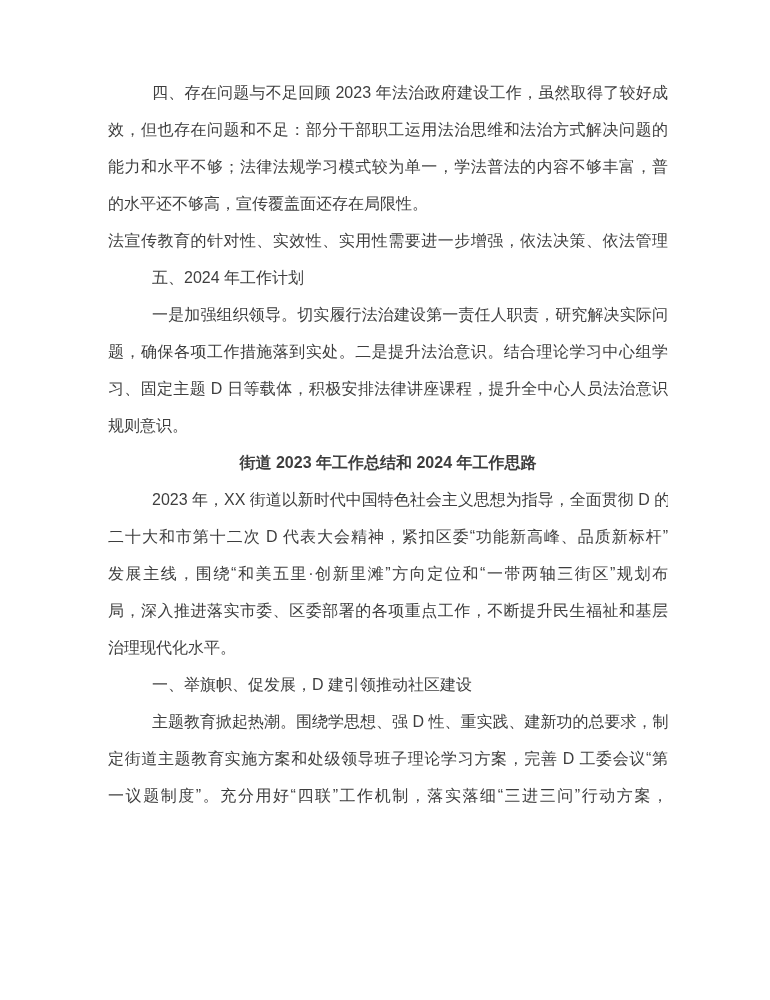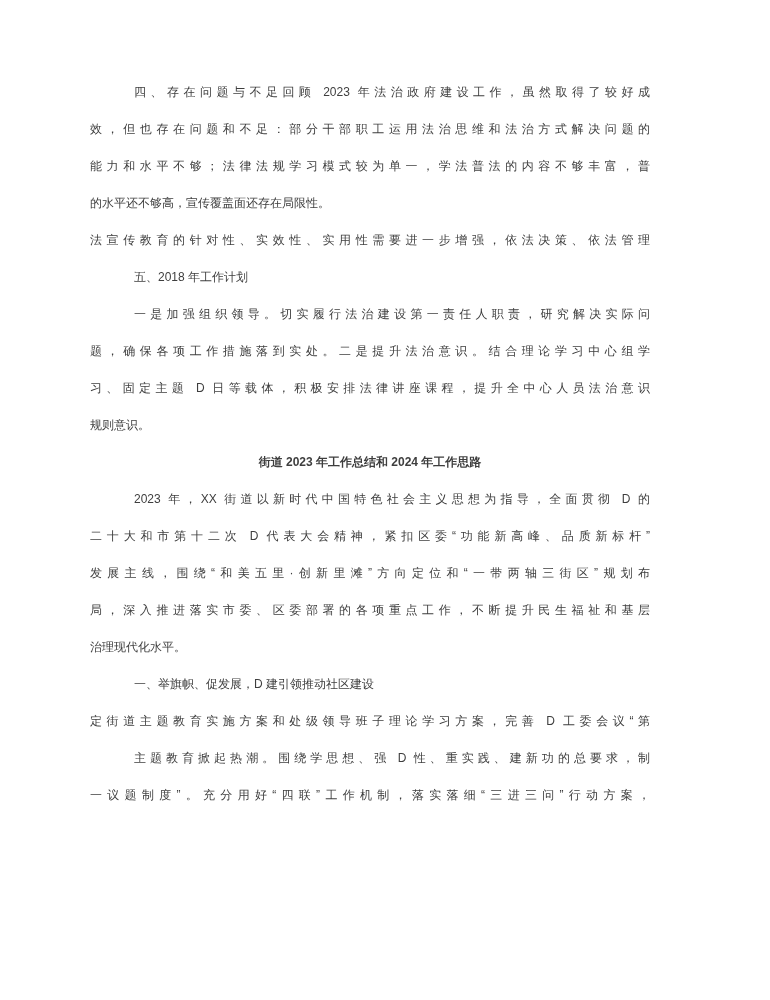--- a/index.html
+++ b/index.html
@@ -10,25 +10,25 @@
   .page {
     position: relative;
     width: 770px;
     height: 1000px;
     background: #ffffff;
     overflow: hidden;
     font-family: "Liberation Sans", "DejaVu Sans", sans-serif;
   }
   .doc {
     position: absolute;
-    left: 90px;
+    left: 108px;
     top: 74px;
     width: 560px;
     color: #3e3e3e;
-    font-size: 12px;
+    font-size: 16px;
     line-height: 37px;
   }
   .block { margin: 0; padding: 0; }
   .line {
     white-space: nowrap;
     overflow: hidden;
     height: 37px;
     text-align: left;
   }
   .line.fill {
@@ -50,21 +50,21 @@
 <div class="page">
   <div class="doc" id="doc" style="color: rgb(62, 62, 62);">
       <div class="block">
         <div class="line fill indent">四、存在问题与不足回顾 2023 年法治政府建设工作，虽然取得了较好成</div>
         <div class="line fill">效，但也存在问题和不足：部分干部职工运用法治思维和法治方式解决问题的</div>
         <div class="line fill">能力和水平不够；法律法规学习模式较为单一，学法普法的内容不够丰富，普</div>
         <div class="line">的水平还不够高，宣传覆盖面还存在局限性。</div>
         <div class="line fill">法宣传教育的针对性、实效性、实用性需要进一步增强，依法决策、依法管理</div>
       </div>
       <div class="block">
-        <div class="line indent">五、2018 年工作计划</div>
+        <div class="line indent">五、2024 年工作计划</div>
       </div>
       <div class="block">
         <div class="line fill indent">一是加强组织领导。切实履行法治建设第一责任人职责，研究解决实际问</div>
         <div class="line fill">题，确保各项工作措施落到实处。二是提升法治意识。结合理论学习中心组学</div>
         <div class="line fill">习、固定主题 D 日等载体，积极安排法律讲座课程，提升全中心人员法治意识</div>
         <div class="line">规则意识。</div>
       </div>
       <div class="block">
         <div class="line heading">街道 2023 年工作总结和 2024 年工作思路</div>
       </div>
@@ -72,18 +72,18 @@
         <div class="line fill indent">2023 年，XX 街道以新时代中国特色社会主义思想为指导，全面贯彻 D 的</div>
         <div class="line fill">二十大和市第十二次 D 代表大会精神，紧扣区委“功能新高峰、品质新标杆”</div>
         <div class="line fill">发展主线，围绕“和美五里·创新里滩”方向定位和“一带两轴三街区”规划布</div>
         <div class="line fill">局，深入推进落实市委、区委部署的各项重点工作，不断提升民生福祉和基层</div>
         <div class="line">治理现代化水平。</div>
       </div>
       <div class="block">
         <div class="line indent">一、举旗帜、促发展，D 建引领推动社区建设</div>
       </div>
       <div class="block">
+        <div class="line fill indent">主题教育掀起热潮。围绕学思想、强 D 性、重实践、建新功的总要求，制</div>
         <div class="line fill">定街道主题教育实施方案和处级领导班子理论学习方案，完善 D 工委会议“第</div>
-        <div class="line fill indent">主题教育掀起热潮。围绕学思想、强 D 性、重实践、建新功的总要求，制</div>
         <div class="line fill">一议题制度”。充分用好“四联”工作机制，落实落细“三进三问”行动方案，</div>
       </div>
     </div>
 </div>
 
 </body></html>

